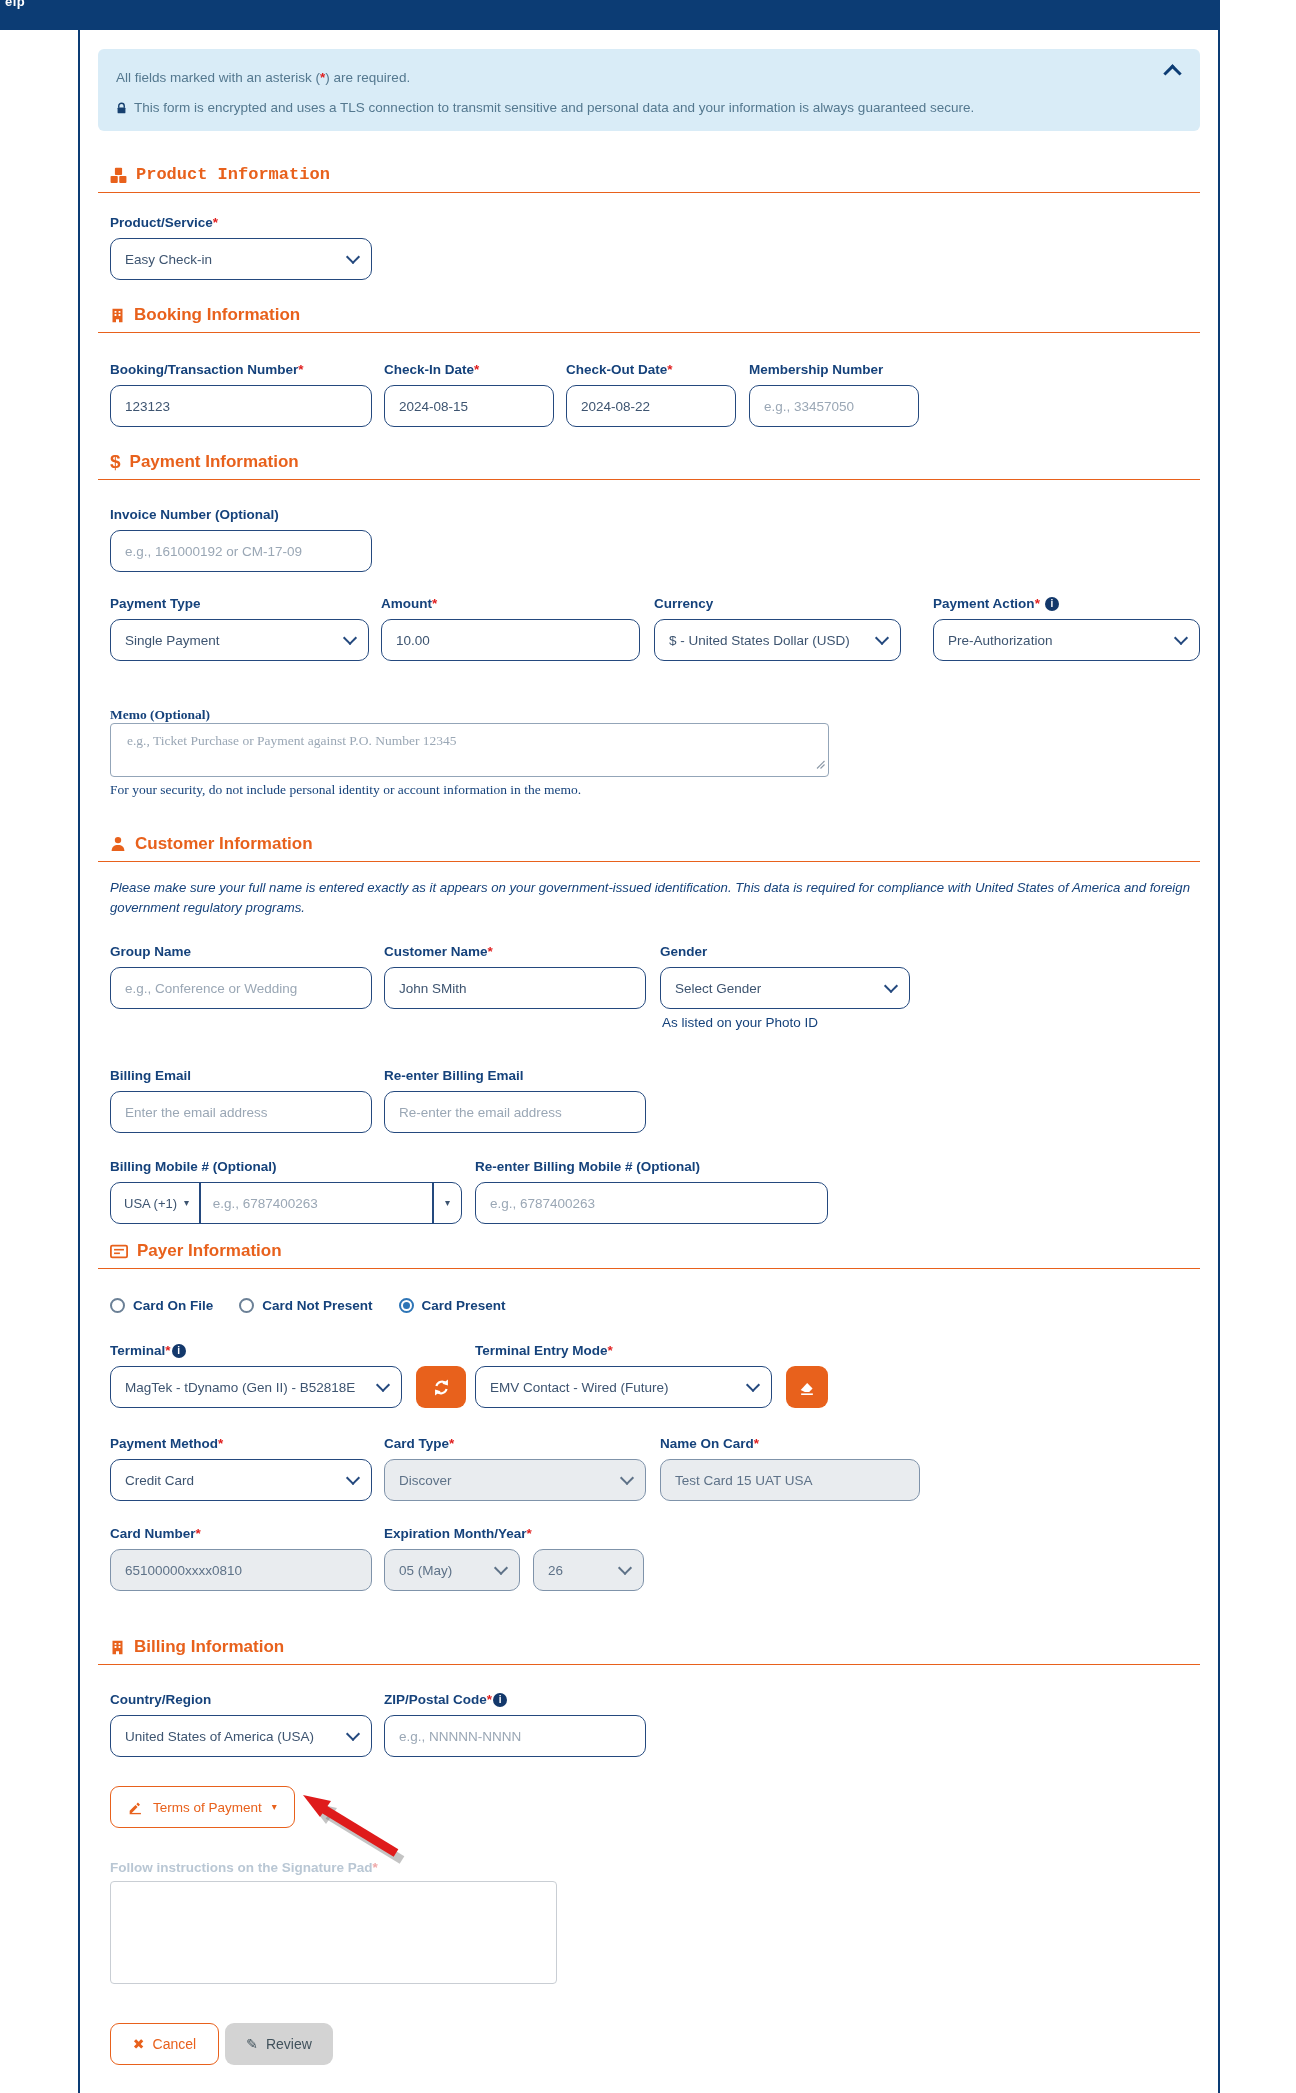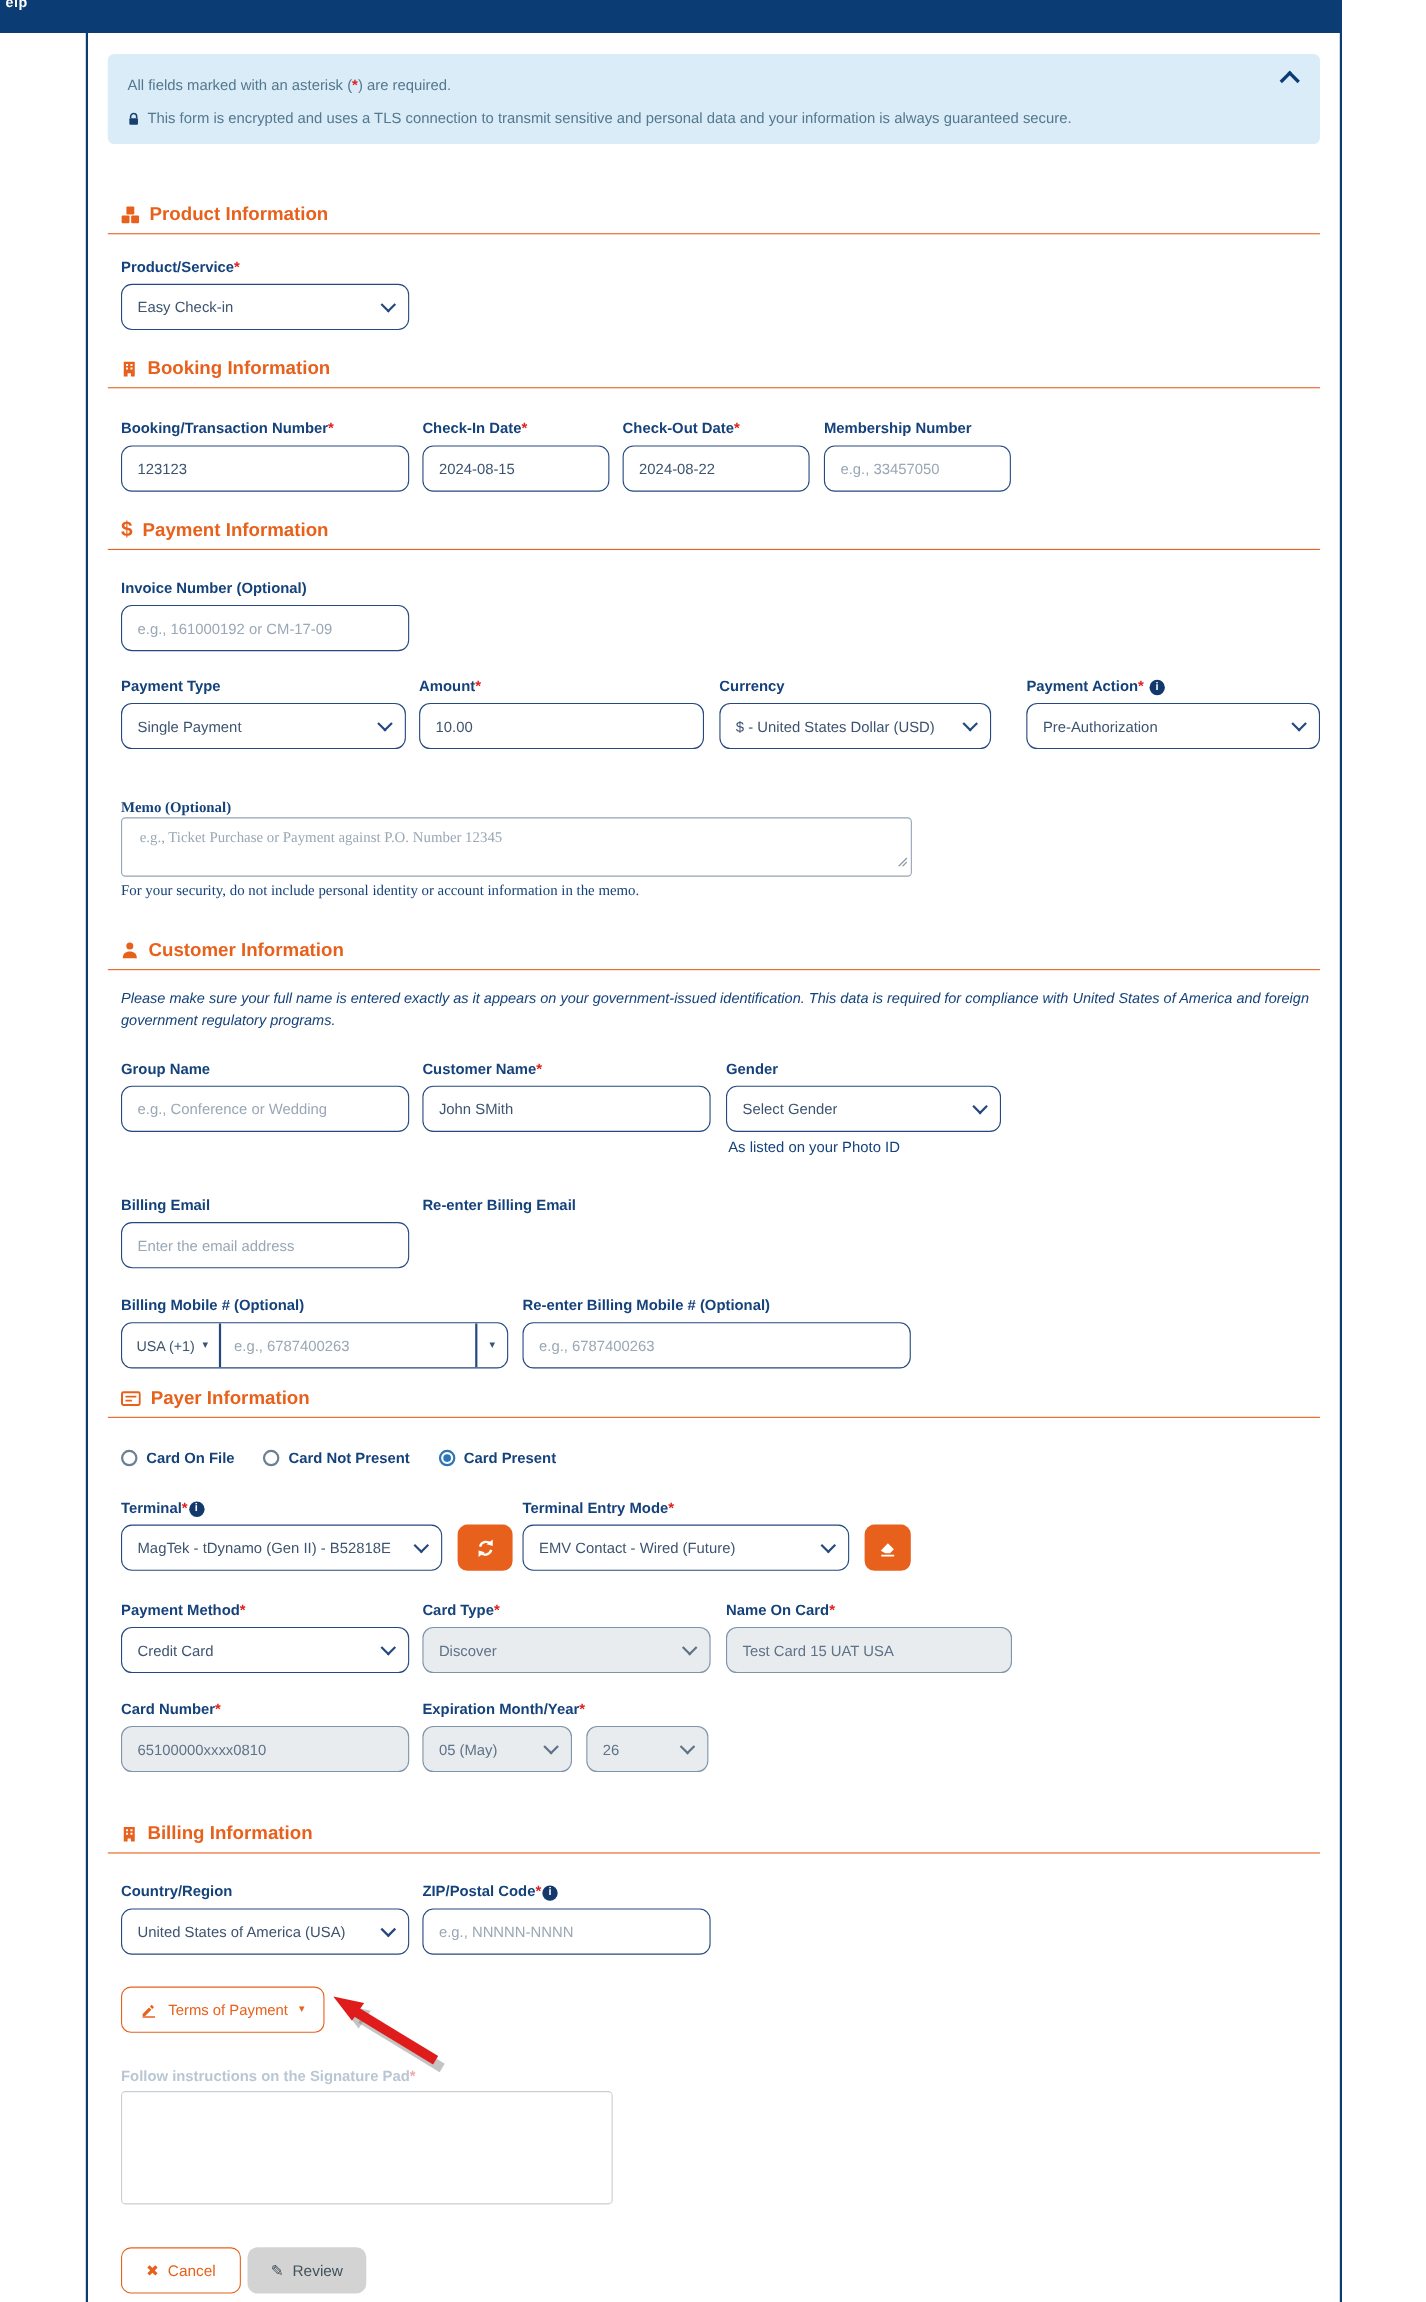--- a/index.html
+++ b/index.html
@@ -78,21 +78,21 @@
   .req-faded{color:#f0a8a8;font-weight:700;}
   .sig-box{margin:6px 0 0 12px;width:445px;height:101px;border:1px solid #c9ced4;border-radius:4px;background:#fff;}
   
   .btn-row{display:flex;gap:6px;padding-left:12px;margin-top:39px;}
   .btn-cancel{display:flex;align-items:center;justify-content:center;gap:8px;width:109px;height:42px;border:1.6px solid #e8611c;
               border-radius:9px;background:#fff;color:#e8611c;font-size:14px;cursor:pointer;font-family:inherit;}
   .btn-cancel .x{font-size:14px;font-weight:700;}
   .btn-review{display:flex;align-items:center;justify-content:center;gap:8px;width:108px;height:42px;border:none;
               border-radius:9px;background:#d3d3d3;color:#41525c;font-size:14px;cursor:pointer;font-family:inherit;}
   
-  .mt-prod{margin-top:54px;} .mt-fld{margin-top:21px;} .mt-book{margin-top:25px;} .mt-bookrow{margin-top:28px;}
+  .mt-prod{margin-top:34px;font-family:Liberation Mono, monospace;} .mt-fld{margin-top:21px;} .mt-book{margin-top:25px;} .mt-bookrow{margin-top:28px;}
   .mt-pay{margin-top:25px;} .mt-inv{margin-top:26px;} .mt-payrow{margin-top:23px;}
   .mt-cust{margin-top:36px;} .mt-grp{margin-top:25px;} .mt-email{margin-top:58px;} .mt-mob{margin-top:25px;}
   .mt-payer{margin-top:17px;} .mt-radio{margin-top:29px;} .mt-term{margin-top:29px;} .mt-pm{margin-top:27px;}
   .mt-cn{margin-top:24px;} .mt-bill{margin-top:46px;} .mt-billrow{margin-top:26px;}
 </style>
 </head>
 <body>
 
 <div class="topbar">
   <span class="logo">eip</span>
@@ -246,20 +246,21 @@
       <span class="gender-helper">As listed on your Photo ID</span>
     </div>
   </div>
   <div class="row mt-email">
     <div class="field" style="width:262px">
       <label class="lbl"><span>Billing Email</span></label>
       <input class="box" placeholder="Enter the email address" style="">
     </div>
     <div class="field" style="width:262px;margin-left:12px">
       <label class="lbl"><span>Re-enter Billing Email</span></label>
+      <input class="box" placeholder="Re-enter the email address" style="">
     </div>
   </div>
   <div class="row mt-mob">
     <div class="field">
       <label class="lbl"><span>Billing Mobile # (Optional)</span></label>
       <div class="phone-group">
         <span class="pg-prefix">
           <span>USA (+1)</span>
           <span class="caret">▾</span>
         </span>

